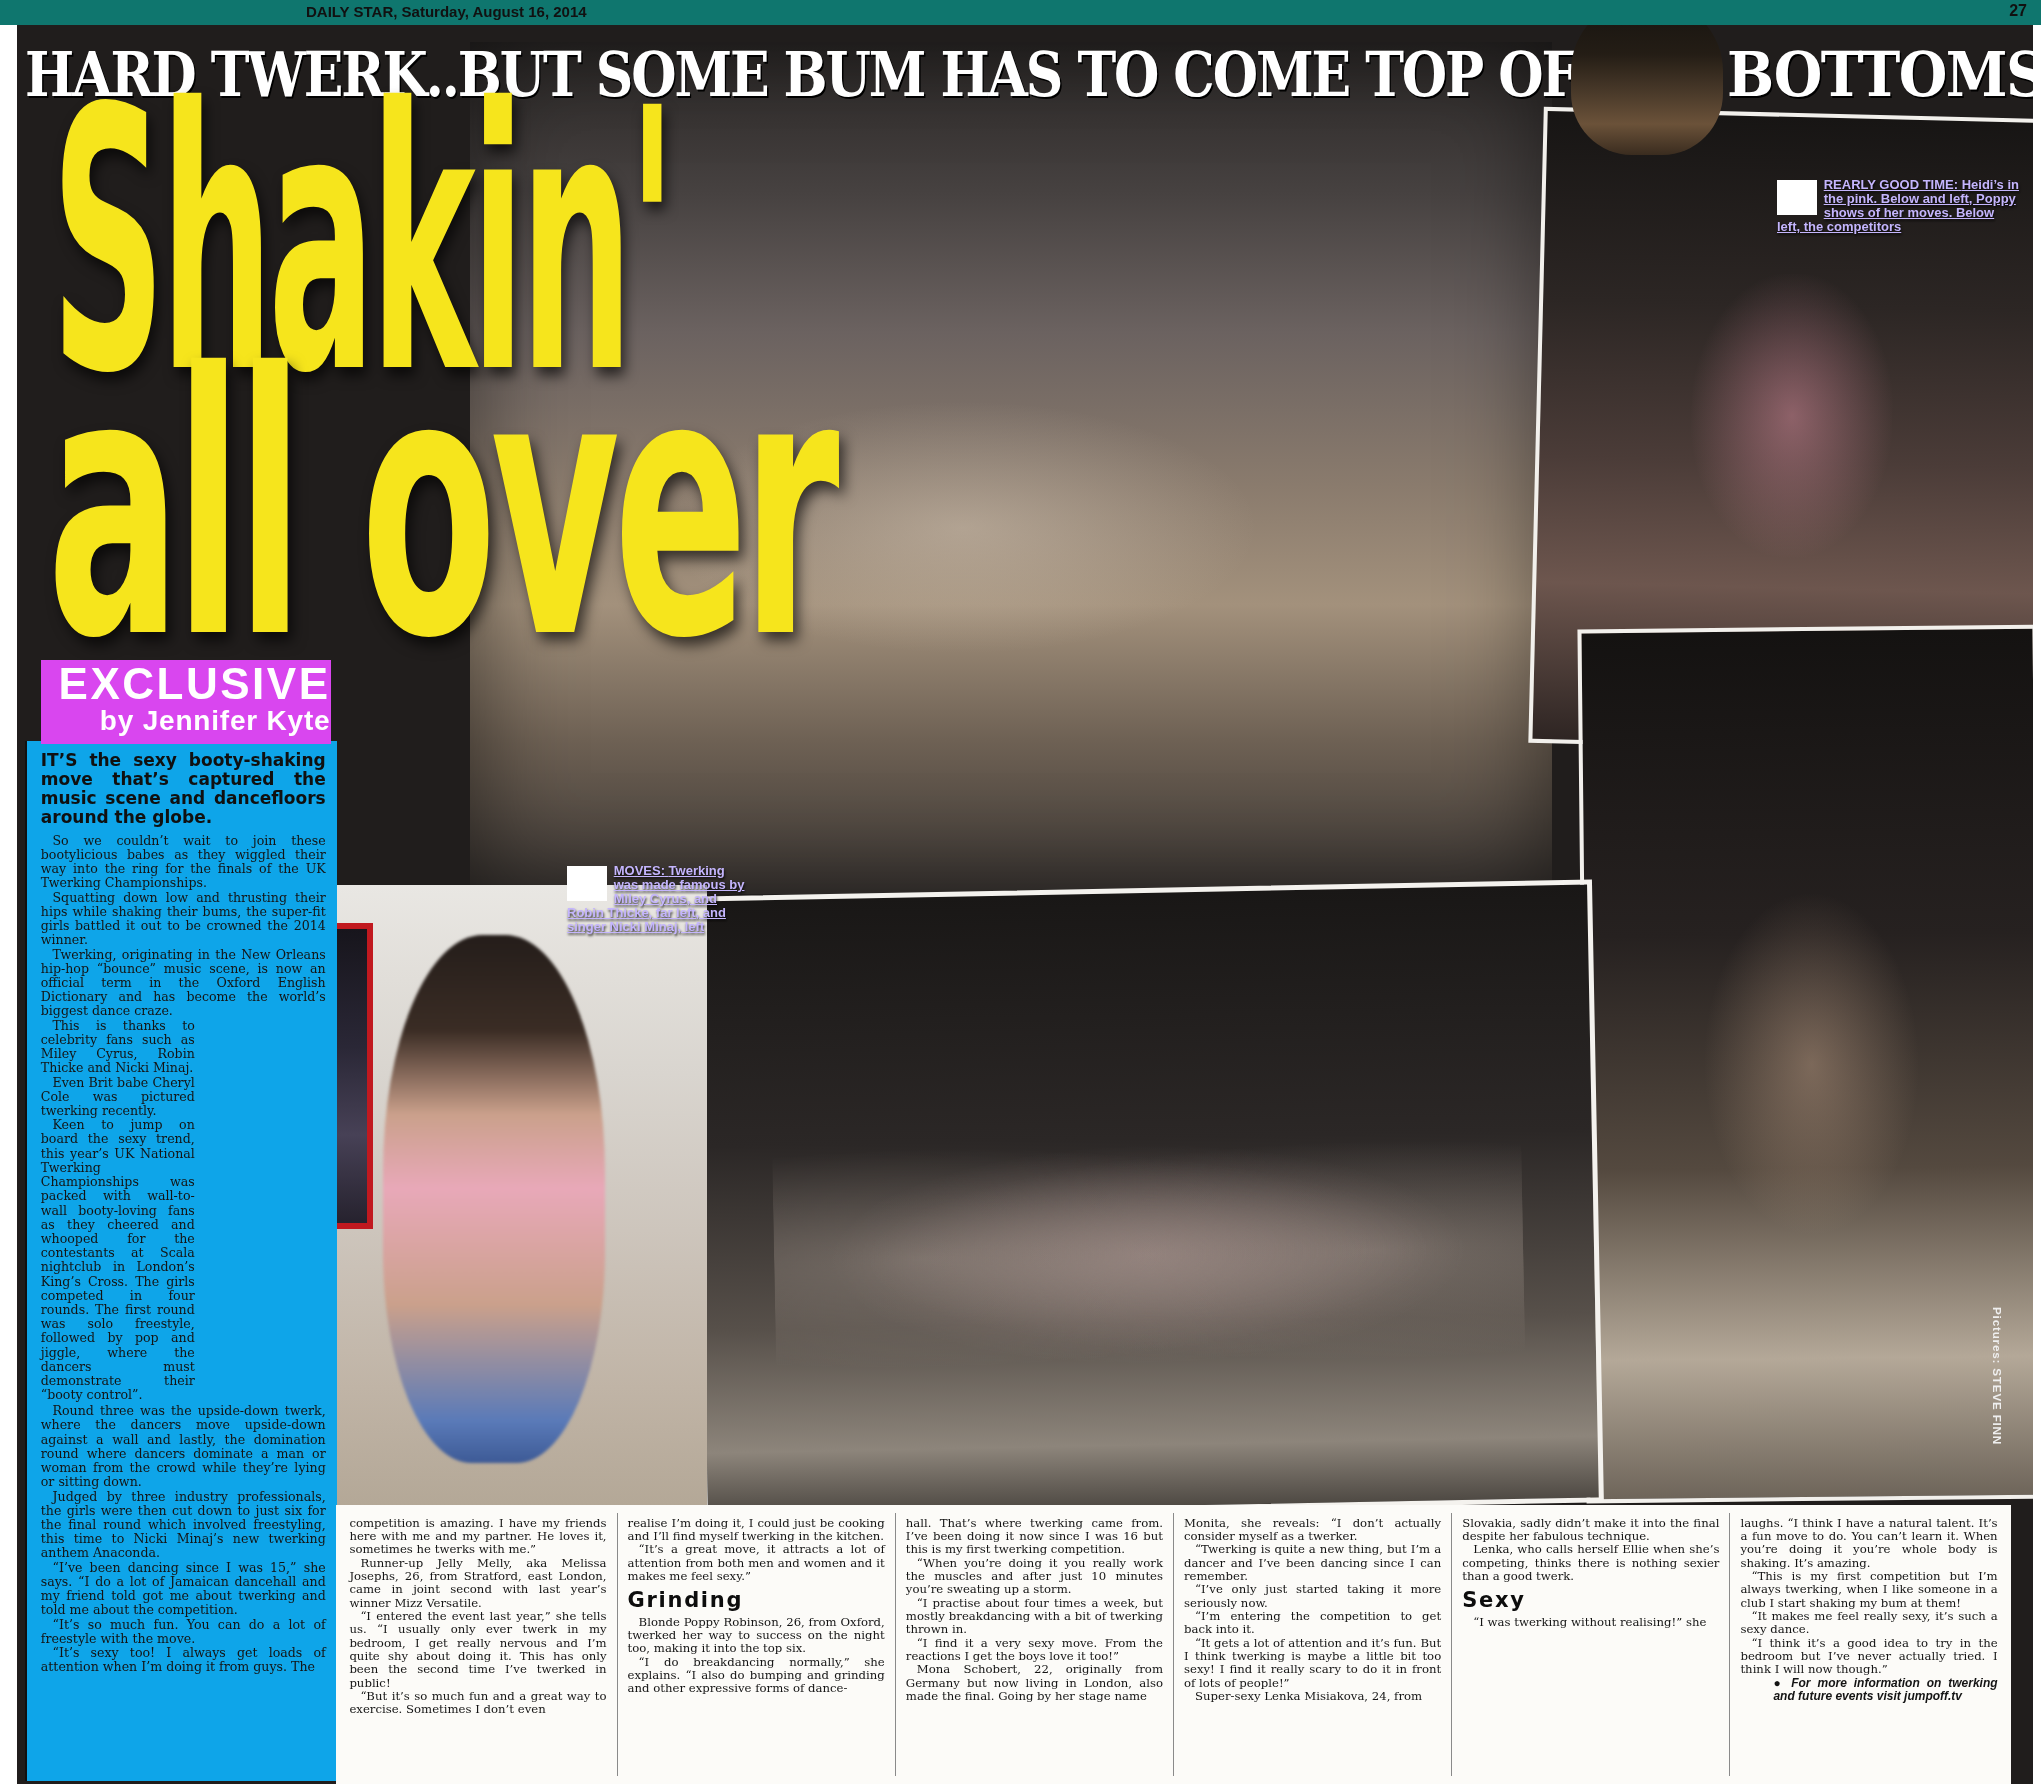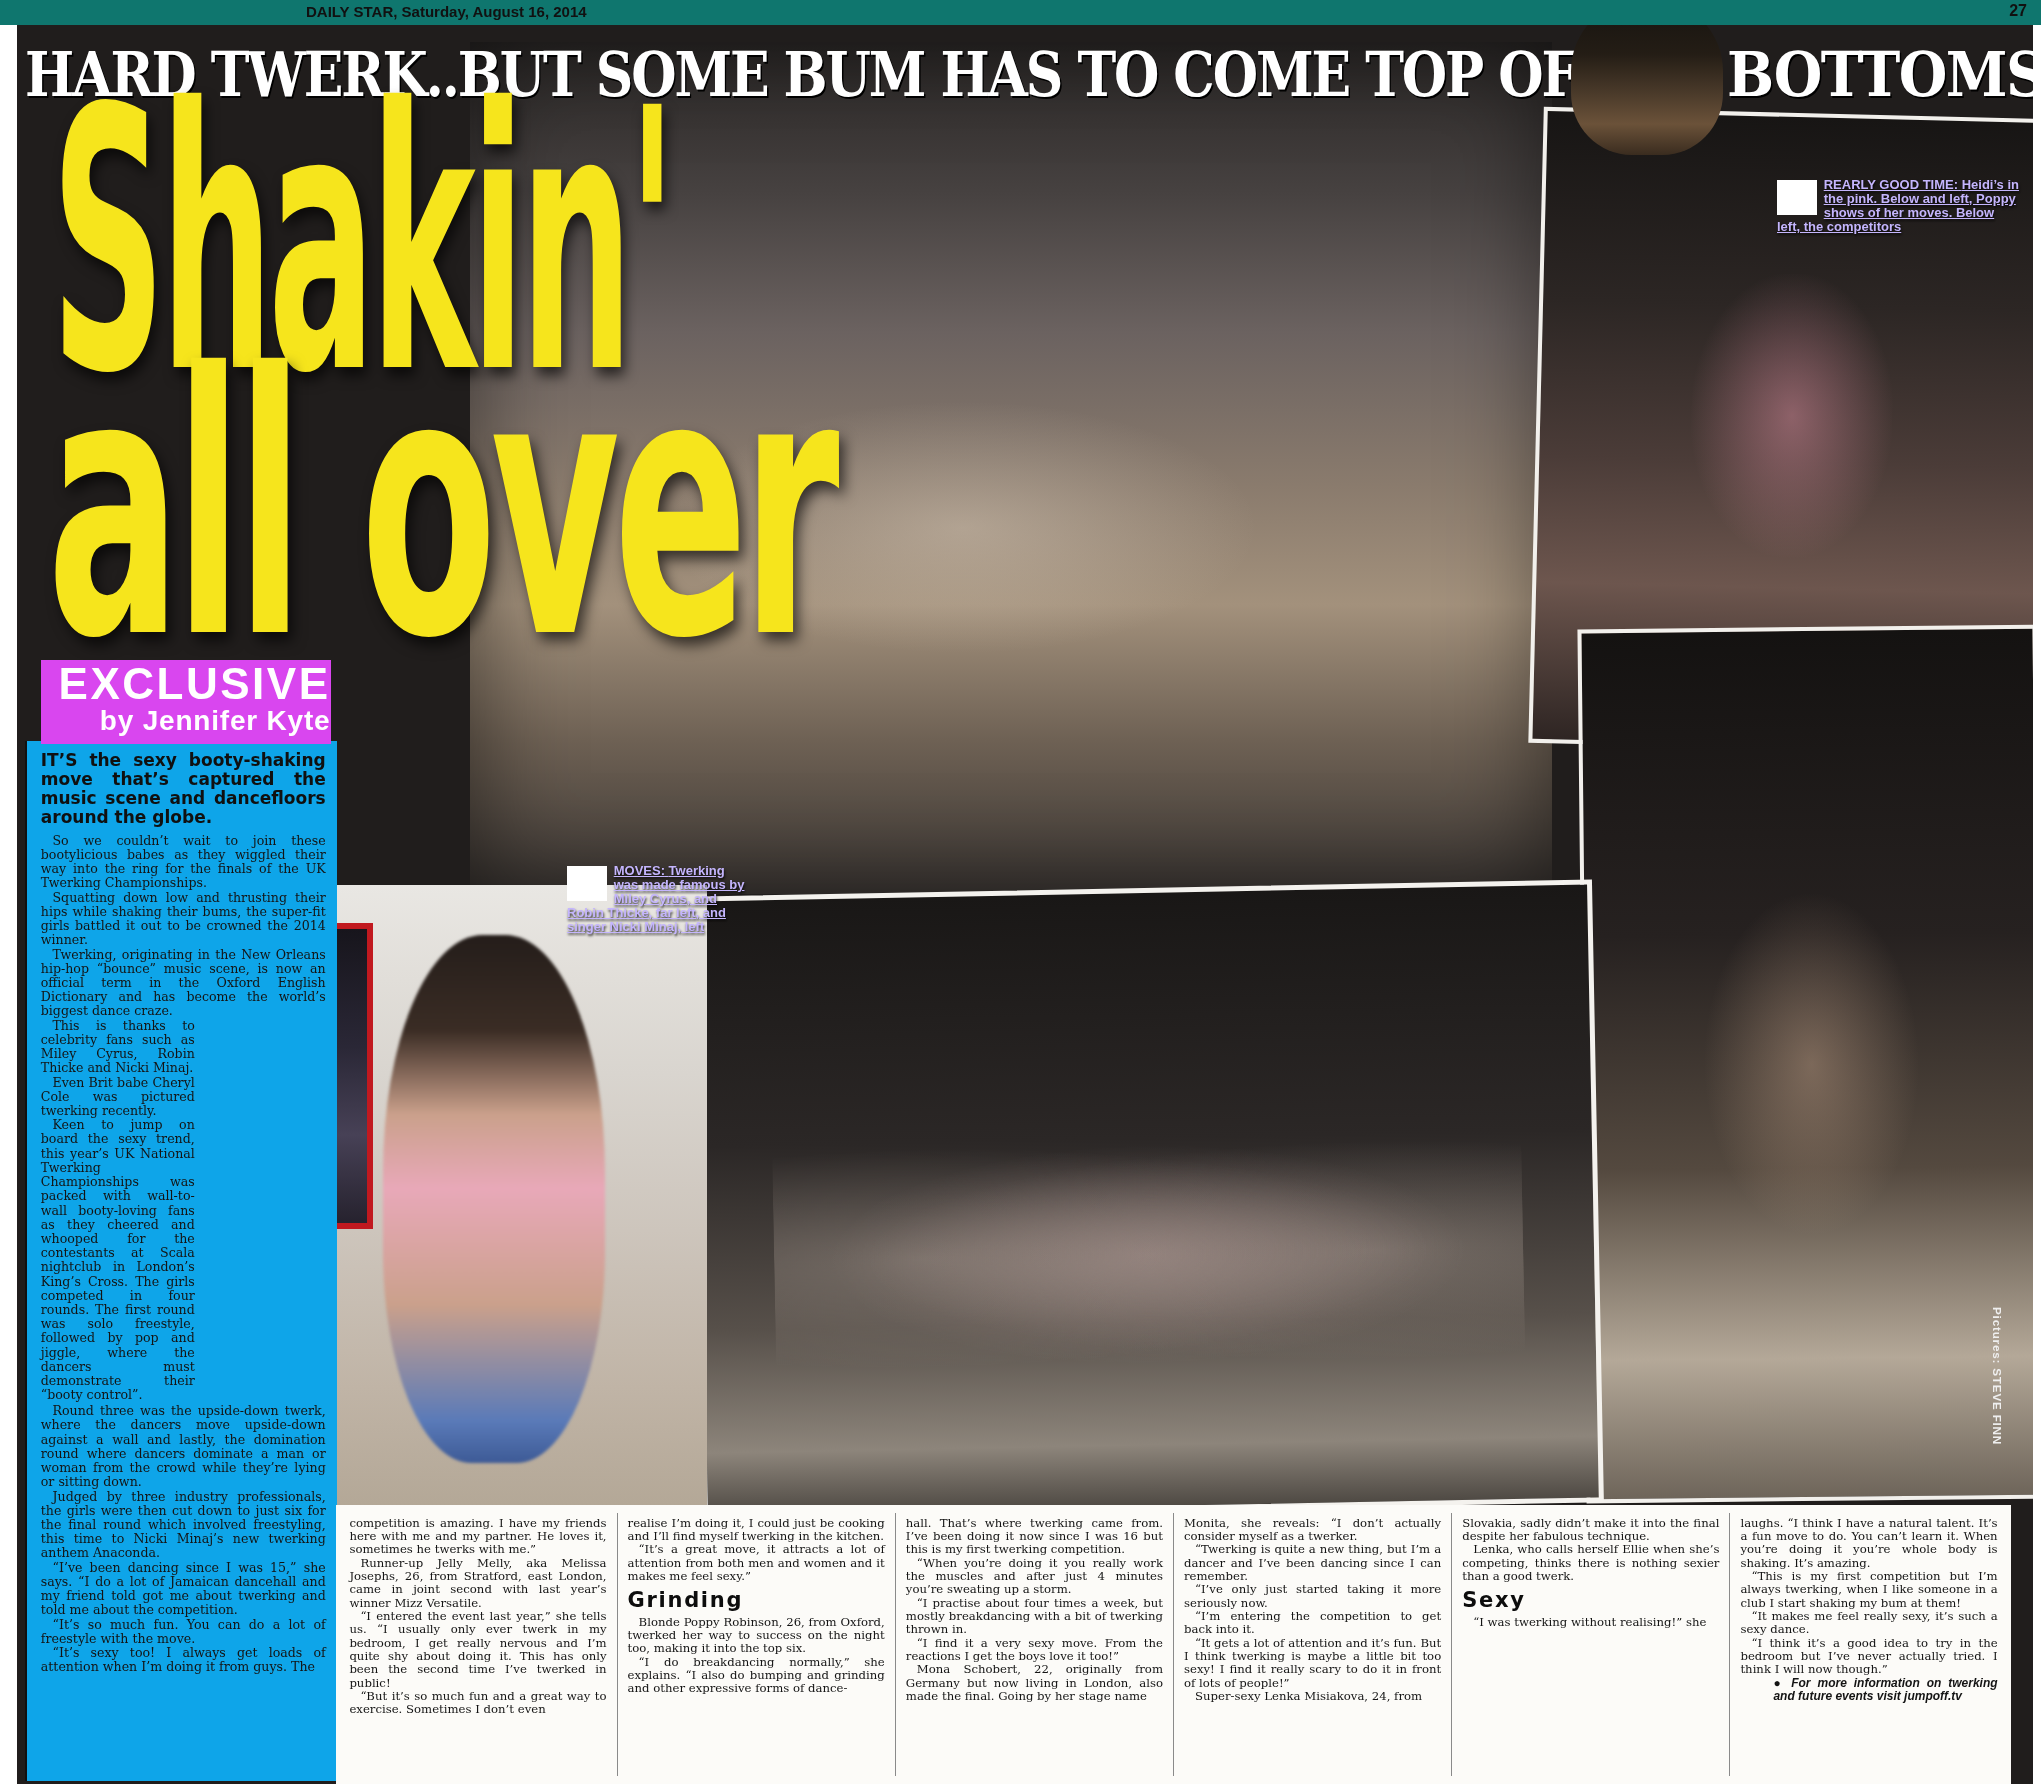--- a/index.html
+++ b/index.html
@@ -166,21 +166,21 @@
       </div>
     <div class="bcol">
         <p>realise I’m doing it, I could just be cooking and I’ll find myself twerking in the kitchen.</p>
         <p>“It’s a great move, it attracts a lot of attention from both men and women and it makes me feel sexy.”</p>
         <h3 class="subhead">Grinding</h3>
         <p>Blonde Poppy Robinson, 26, from Oxford, twerked her way to success on the night too, making it into the top six.</p>
         <p>“I do breakdancing normally,” she explains. “I also do bumping and grinding and other expressive forms of dance-</p>
       </div>
     <div class="bcol">
         <p>hall. That’s where twerking came from. I’ve been doing it now since I was 16 but this is my first twerking competition.</p>
-        <p>“When you’re doing it you really work the muscles and after just 4 minutes you’re sweating up a storm.</p>
+        <p>“When you’re doing it you really work the muscles and after just 10 minutes you’re sweating up a storm.</p>
         <p>“I practise about four times a week, but mostly breakdancing with a bit of twerking thrown in.</p>
         <p>“I find it a very sexy move. From the reactions I get the boys love it too!”</p>
         <p>Mona Schobert, 22, originally from Germany but now living in London, also made the final. Going by her stage name</p>
       </div>
     <div class="bcol">
         <p>Monita, she reveals: “I don’t actually consider myself as a twerker.</p>
         <p>“Twerking is quite a new thing, but I’m a dancer and I’ve been dancing since I can remember.</p>
         <p>“I’ve only just started taking it more seriously now.</p>
         <p>“I’m entering the competition to get back into it.</p>
         <p>“It gets a lot of attention and it’s fun. But I think twerking is maybe a little bit too sexy! I find it really scary to do it in front of lots of people!”</p>

